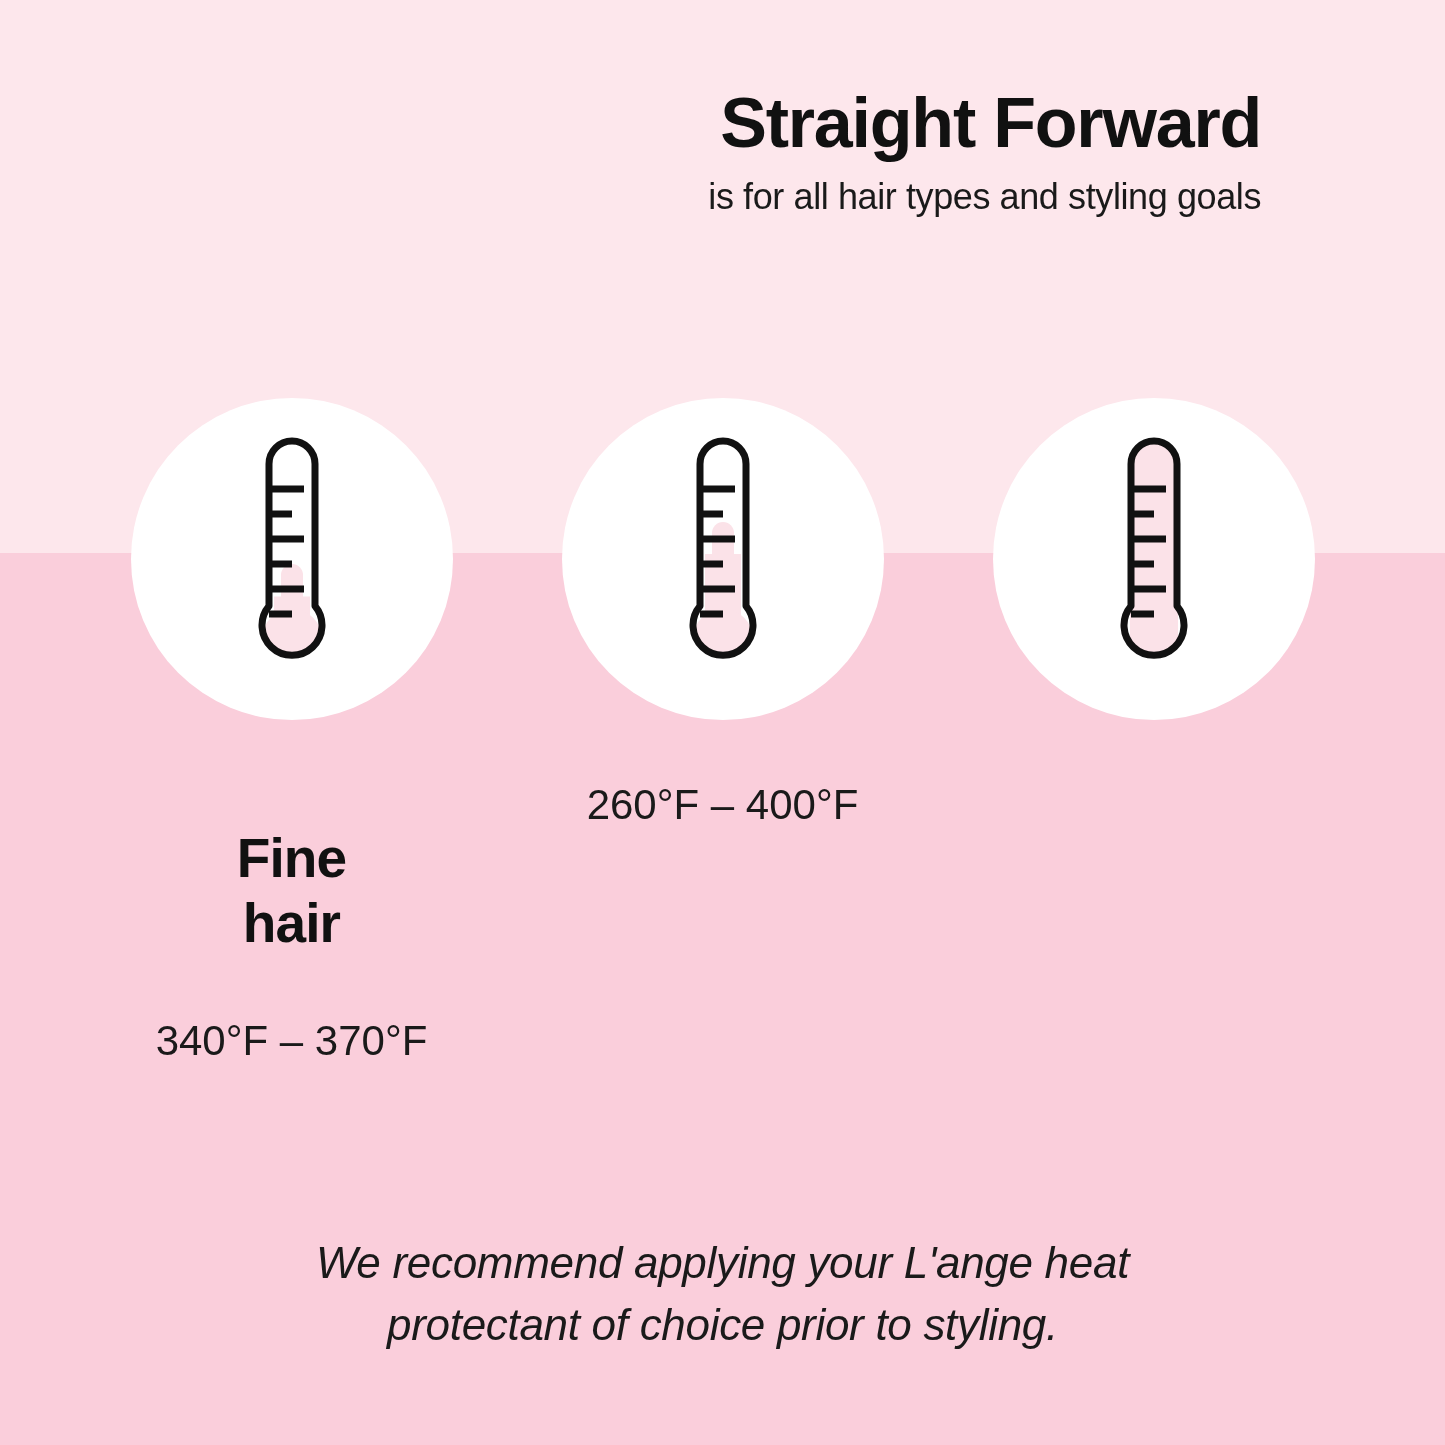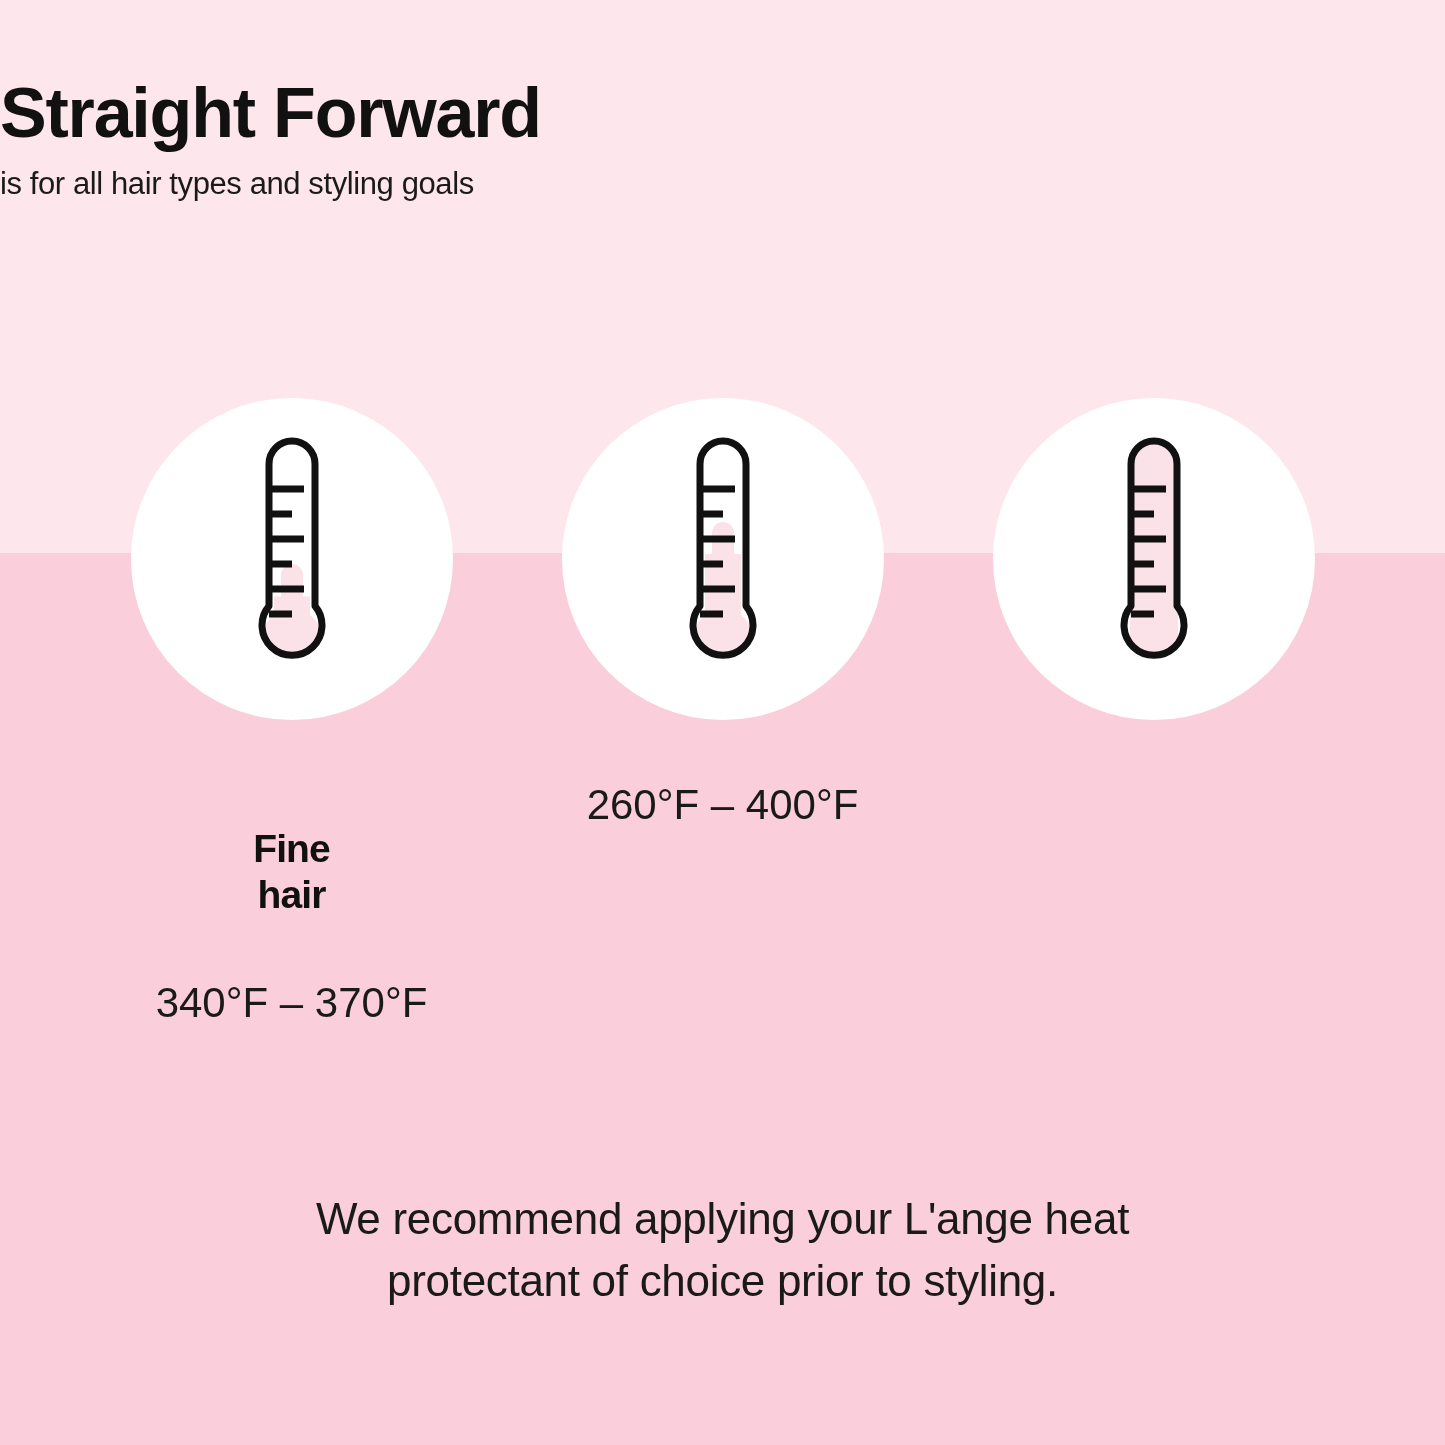--- a/index.html
+++ b/index.html
@@ -28,36 +28,36 @@
     top: 553px;
     width: 1445px;
     height: 892px;
     background: #FACEDB;
   }
 
   
   .header {
     position: absolute;
     left: 0;
-    top: 76px;
+    top: 86px;
     width: 1261px;
-    text-align: left;
+    text-align: right;
     z-index: 5;
   }
   .title {
     margin: 0;
     font-size: 70px;
     font-weight: 700;
     letter-spacing: -1.2px;
     color: #111111;
     line-height: 1.08;
   }
   .subtitle {
-    margin: 14px 15px 0 0;
-    font-size: 31px;
+    margin: 14px 0 0 0;
+    font-size: 36px;
     font-weight: 400;
     letter-spacing: -0.4px;
     color: #1A1A1A;
     line-height: 1.15;
   }
 
   
   .columns {
     position: absolute;
     left: 0;
@@ -85,21 +85,21 @@
   }
   .thermo-svg {
     display: block;
     width: 120px;
     height: 250px;
   }
 
   .col-heading {
     margin: 0;
     padding-top: 106px;
-    font-size: 39px;
+    font-size: 55px;
     font-weight: 700;
     letter-spacing: -0.9px;
     line-height: 1.18;
     color: #111111;
     text-align: center;
     white-space: pre-line;
   }
   .col-temp {
     margin: 0;
     padding-top: 60px;
@@ -107,24 +107,25 @@
     font-weight: 400;
     letter-spacing: 0px;
     color: #1A1A1A;
     line-height: 1.2;
   }
 
   
   .footer {
     position: absolute;
     left: 0;
-    top: 1188px;
+    top: 1232px;
     width: 1445px;
     text-align: center;
     z-index: 5;
+    font-style: italic;
   }
   .footer-text {
     margin: 0;
     font-size: 44px;
     font-weight: 400;
     letter-spacing: -0.3px;
     line-height: 1.42;
     color: #1A1A1A;
     white-space: pre-line;
   }

